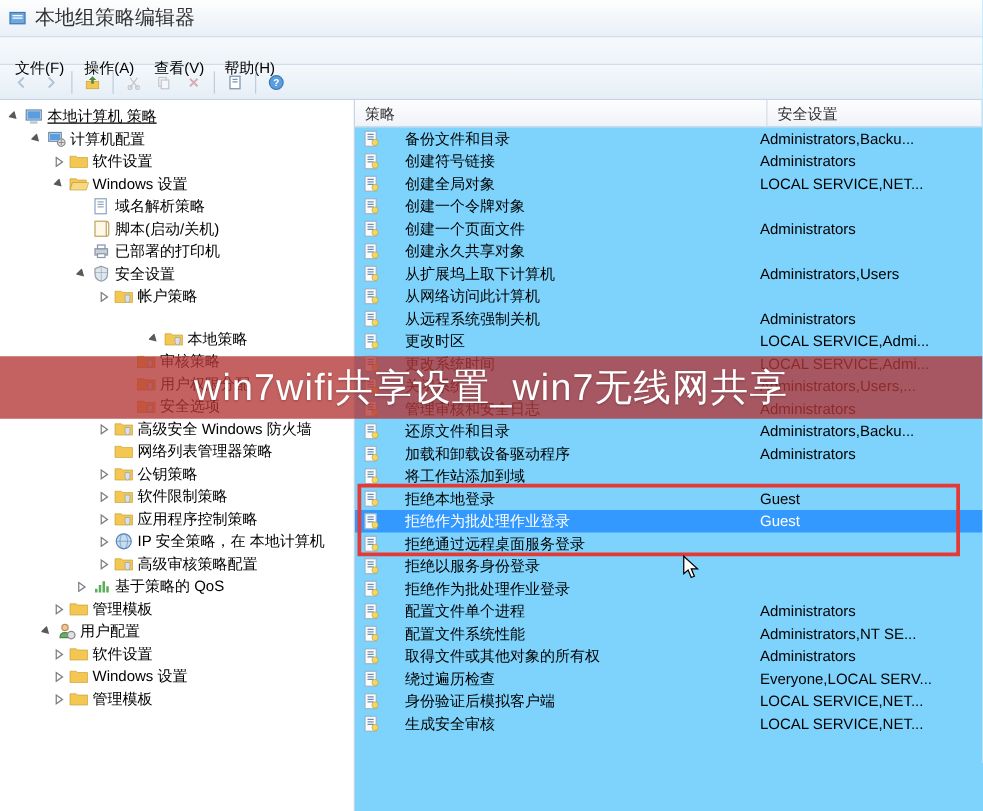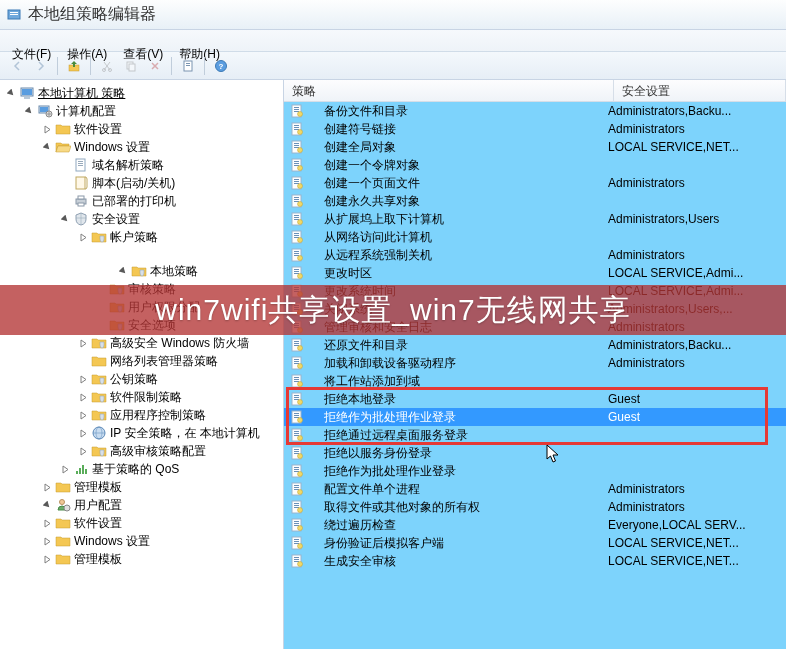--- a/index.html
+++ b/index.html
@@ -396,21 +396,21 @@
             <path d="M2 1 L7 4.5 L2 8 Z" fill="none" stroke="#808080"></path>
           </svg>
         </span>
         <span class="tree-icon">
           <svg viewBox="0 0 16 16">
             <path d="M1 4 L6 4 L7 5 L15 5 L15 13 L1 13 Z" class="ic-folder"></path>
           </svg>
         </span>
         <span>管理模板</span>
       </div>
-      <div class="tree-node" style="padding-left: 40px;">
+      <div class="tree-node" style="padding-left: 30px;">
         <span class="tree-toggle">
           <svg width="9" height="9" viewBox="0 0 9 9">
             <path d="M1 1 L7 4.5 L1 8 Z" fill="#595959" transform="rotate(45 4.5 4.5)"></path>
           </svg>
         </span>
         <span class="tree-icon">
           <svg viewBox="0 0 16 16">
             <circle cx="7" cy="5" r="2.5" fill="#f0c896" stroke="#b89060"></circle>
             <path d="M3 13 Q3 9 7 9 Q11 9 11 13 Z" fill="#6aad6a" stroke="#4a8a4a"></path>
             <circle cx="12" cy="11" r="3" fill="#e0e0e0" stroke="#888"></circle>
@@ -741,20 +741,33 @@
             <span class="policy-icon"><svg viewBox="0 0 14 14">
                 <rect x="2" y="1" width="9" height="12" fill="#fdfdfd" stroke="#9ab4cc"></rect>
                 <rect x="4" y="3" width="5" height="1" fill="#6a90b8"></rect>
                 <rect x="4" y="5" width="5" height="1" fill="#6a90b8"></rect>
                 <rect x="4" y="7" width="5" height="1" fill="#6a90b8"></rect>
                 <circle cx="10" cy="10" r="2.5" fill="#f0d868" stroke="#c0a030" stroke-width="0.5"></circle>
               </svg></span>
             <span>配置文件单个进程</span>
           </div>
           <div class="cell2">Administrators</div>
+        </div>
+        <div class="list-row">
+          <div class="cell1">
+            <span class="policy-icon"><svg viewBox="0 0 14 14">
+                <rect x="2" y="1" width="9" height="12" fill="#fdfdfd" stroke="#9ab4cc"></rect>
+                <rect x="4" y="3" width="5" height="1" fill="#6a90b8"></rect>
+                <rect x="4" y="5" width="5" height="1" fill="#6a90b8"></rect>
+                <rect x="4" y="7" width="5" height="1" fill="#6a90b8"></rect>
+                <circle cx="10" cy="10" r="2.5" fill="#f0d868" stroke="#c0a030" stroke-width="0.5"></circle>
+              </svg></span>
+            <span>配置文件系统性能</span>
+          </div>
+          <div class="cell2">Administrators,NT SE...</div>
         </div>
         <div class="list-row">
           <div class="cell1">
             <span class="policy-icon"><svg viewBox="0 0 14 14">
                 <rect x="2" y="1" width="9" height="12" fill="#fdfdfd" stroke="#9ab4cc"></rect>
                 <rect x="4" y="3" width="5" height="1" fill="#6a90b8"></rect>
                 <rect x="4" y="5" width="5" height="1" fill="#6a90b8"></rect>
                 <rect x="4" y="7" width="5" height="1" fill="#6a90b8"></rect>
                 <circle cx="10" cy="10" r="2.5" fill="#f0d868" stroke="#c0a030" stroke-width="0.5"></circle>
               </svg></span>

